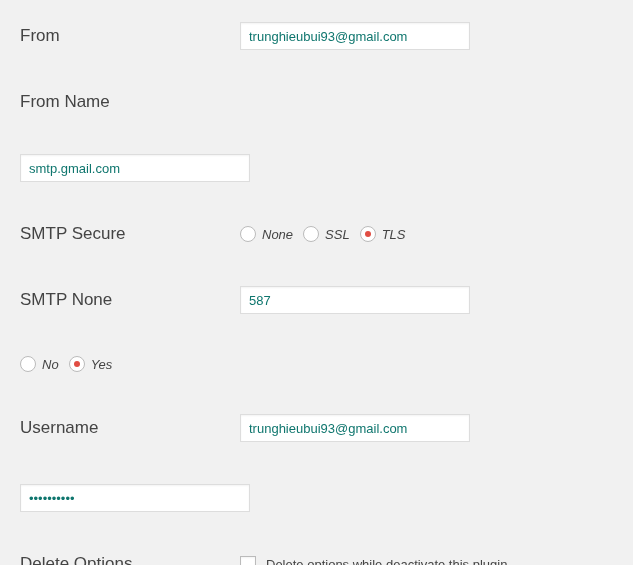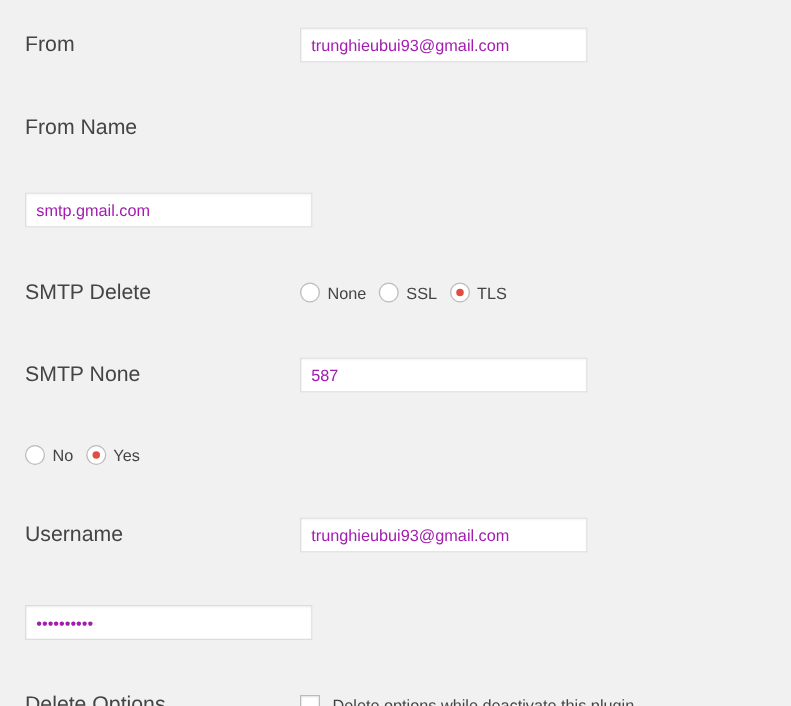--- a/index.html
+++ b/index.html
@@ -27,27 +27,28 @@
       flex: 0 0 auto;
     }
     input[type="text"],
     input[type="password"] {
       width: 230px;
       height: 28px;
       padding: 4px 8px;
       border: 1px solid #ddd;
       background: #fff;
       font-size: 13px;
-      color: #a21caf;
+      color: #0f766e;
       box-shadow: inset 0 1px 2px rgba(0,0,0,0.05);
     }
     .radio-group {
       display: flex;
       align-items: center;
       gap: 10px;
+      font-style: italic;
     }
     .radio-option {
       display: flex;
       align-items: center;
       gap: 6px;
       cursor: pointer;
     }
     .radio-circle {
       width: 16px;
       height: 16px;
@@ -102,21 +103,21 @@
   <div class="form-label">From Name</div>
 </div>
 
 <div class="form-row">
   <div class="form-control">
     <input type="text" value="smtp.gmail.com" style="">
   </div>
 </div>
 
 <div class="form-row">
-  <div class="form-label">SMTP Delete</div>
+  <div class="form-label">SMTP Secure</div>
   <div class="form-control radio-group">
     <label class="radio-option">
       <span class="radio-circle"></span>
       <span class="radio-label">None</span>
     </label>
     <label class="radio-option">
       <span class="radio-circle"></span>
       <span class="radio-label">SSL</span>
     </label>
     <label class="radio-option">

